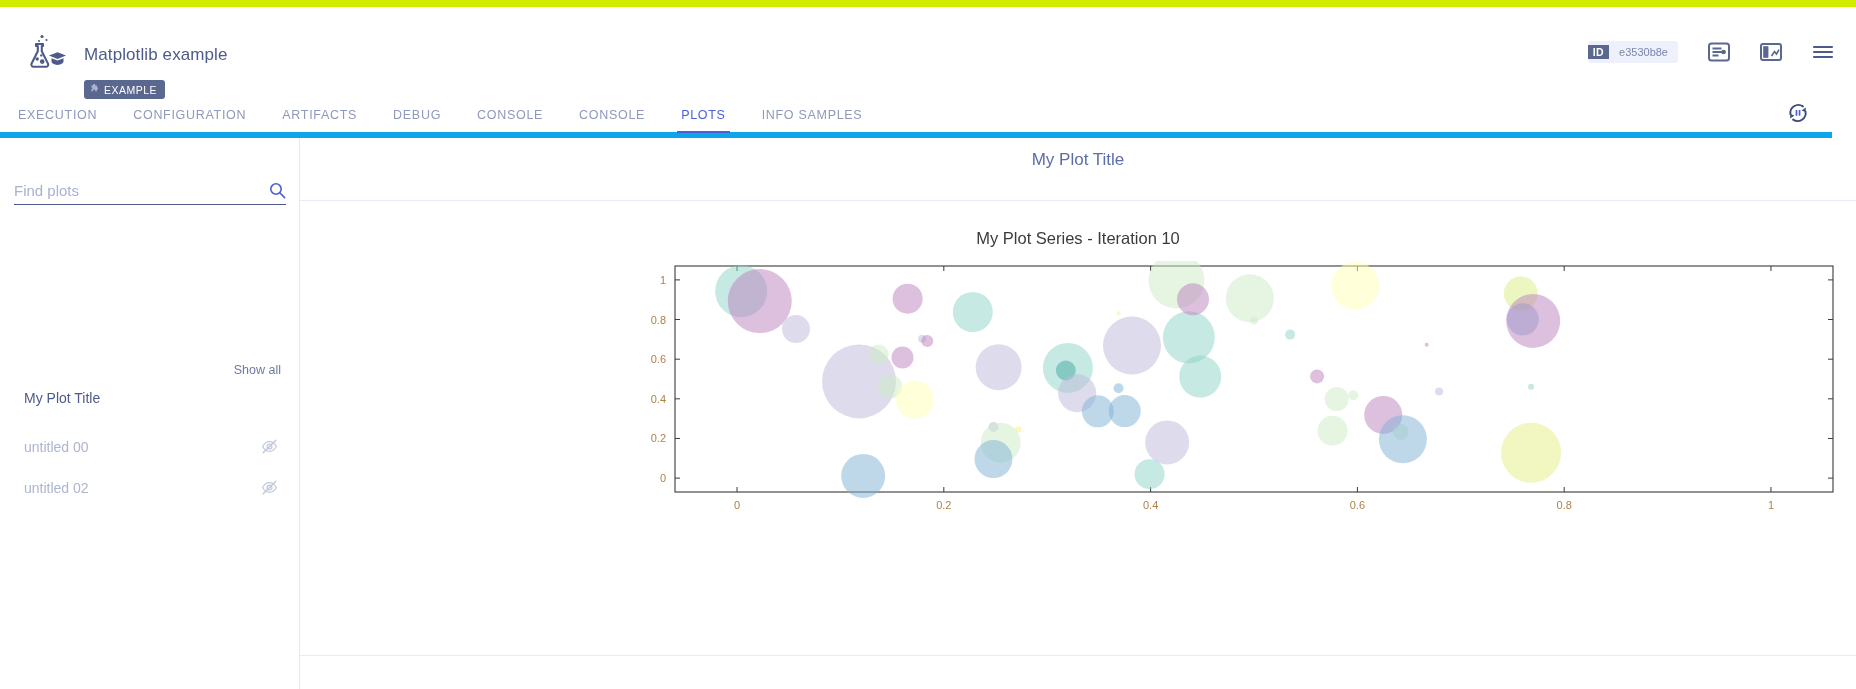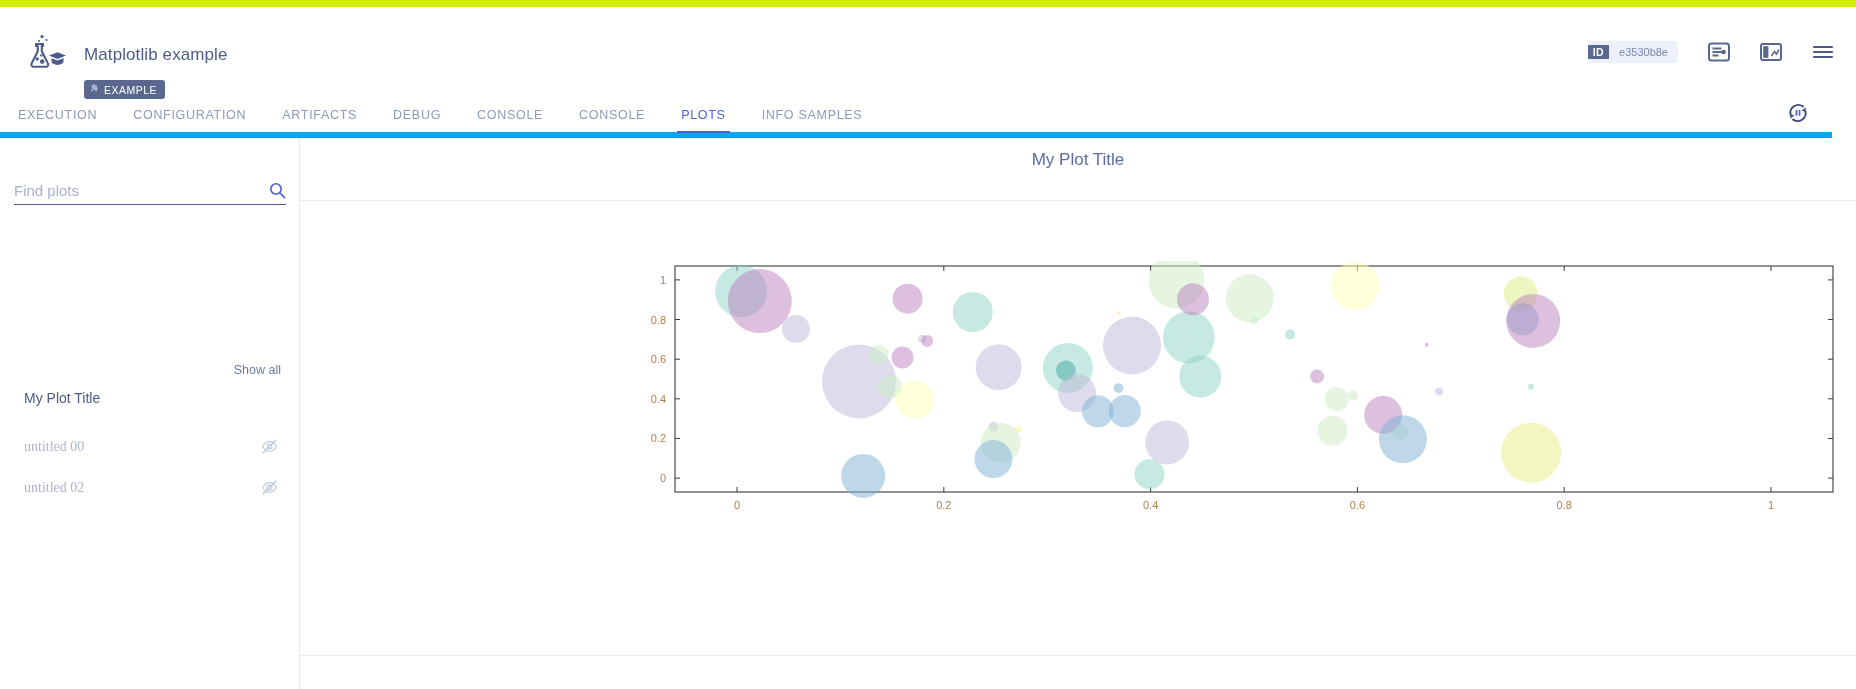--- a/index.html
+++ b/index.html
@@ -111,21 +111,21 @@
   }
   .plot-group-title {
     position: absolute; top: 252px; left: 24px;
     font-size: 14px; color: #4e5b8a;
   }
   .plot-items { position: absolute; top: 288px; left: 0; width: 300px; }
   .plot-item {
     height: 41px; display: flex; align-items: center;
     padding: 0 22px 0 24px; cursor: pointer;
   }
-  .plot-item .nm { flex: 1; font-size: 14px; color: #aeb5cd; font-family: Liberation Serif, serif; }
+  .plot-item .nm { flex: 1; font-size: 14px; color: #aeb5cd; }
   .eye-off { width: 17px; height: 17px; cursor: pointer; }
 
   
   .main {
     position: absolute; top: 138px; left: 300px; width: 1556px; height: 551px;
     background: #fff;
   }
   .main-title {
     position: absolute; top: 12px; left: 0; width: 1556px;
     text-align: center; font-size: 17px; color: #5d6da8;
@@ -284,20 +284,21 @@
     </div>
 
   </div>
 </div>
 
 <div class="main">
   <div class="main-title">My Plot Title</div>
   <div class="main-divider"></div>
 
   <div class="card">
+    <div class="chart-title">My Plot Series - Iteration 10</div>
     <svg class="plot-svg" id="plot-svg" width="1556" height="360">
         <rect x="375" y="5" width="1158" height="226" fill="none" stroke="#3a3a3a" stroke-width="1.1"></rect>
         <line x1="437.0357142857143" y1="231" x2="437.0357142857143" y2="226" stroke="#3a3a3a" stroke-width="1"></line>
         <line x1="437.0357142857143" y1="5" x2="437.0357142857143" y2="10" stroke="#3a3a3a" stroke-width="1"></line>
         <text x="437.0357142857143" y="248" text-anchor="middle" font-size="11" fill="#b0804a" font-family="&quot;Liberation Sans&quot;, sans-serif">0</text>
         <line x1="643.8214285714286" y1="231" x2="643.8214285714286" y2="226" stroke="#3a3a3a" stroke-width="1"></line>
         <line x1="643.8214285714286" y1="5" x2="643.8214285714286" y2="10" stroke="#3a3a3a" stroke-width="1"></line>
         <text x="643.8214285714286" y="248" text-anchor="middle" font-size="11" fill="#b0804a" font-family="&quot;Liberation Sans&quot;, sans-serif">0.2</text>
         <line x1="850.6071428571429" y1="231" x2="850.6071428571429" y2="226" stroke="#3a3a3a" stroke-width="1"></line>
         <line x1="850.6071428571429" y1="5" x2="850.6071428571429" y2="10" stroke="#3a3a3a" stroke-width="1"></line>

